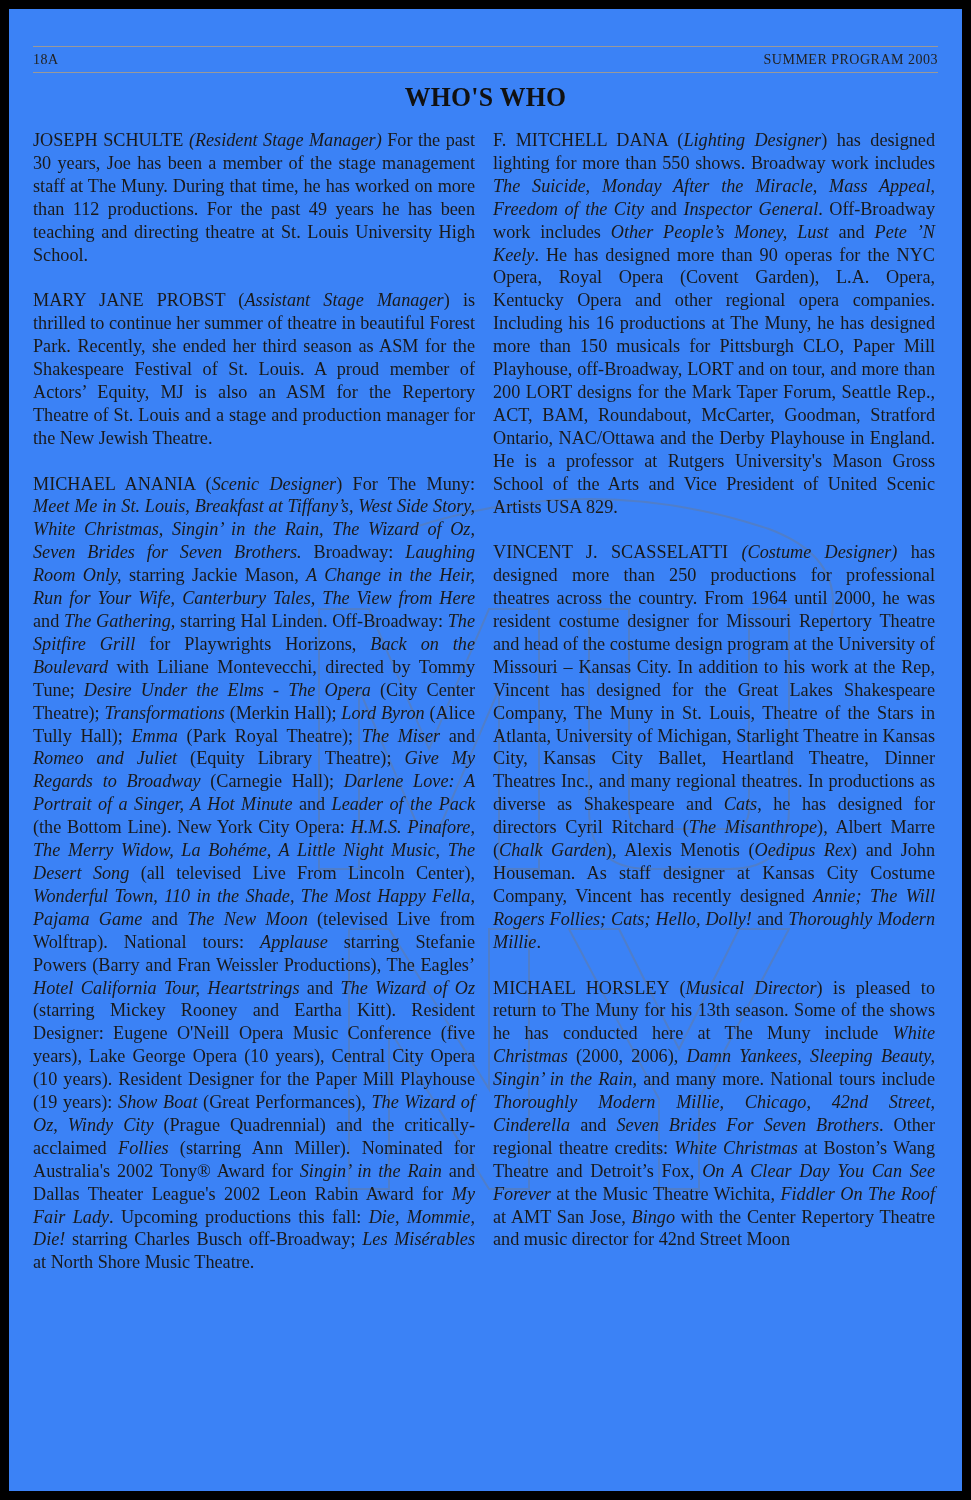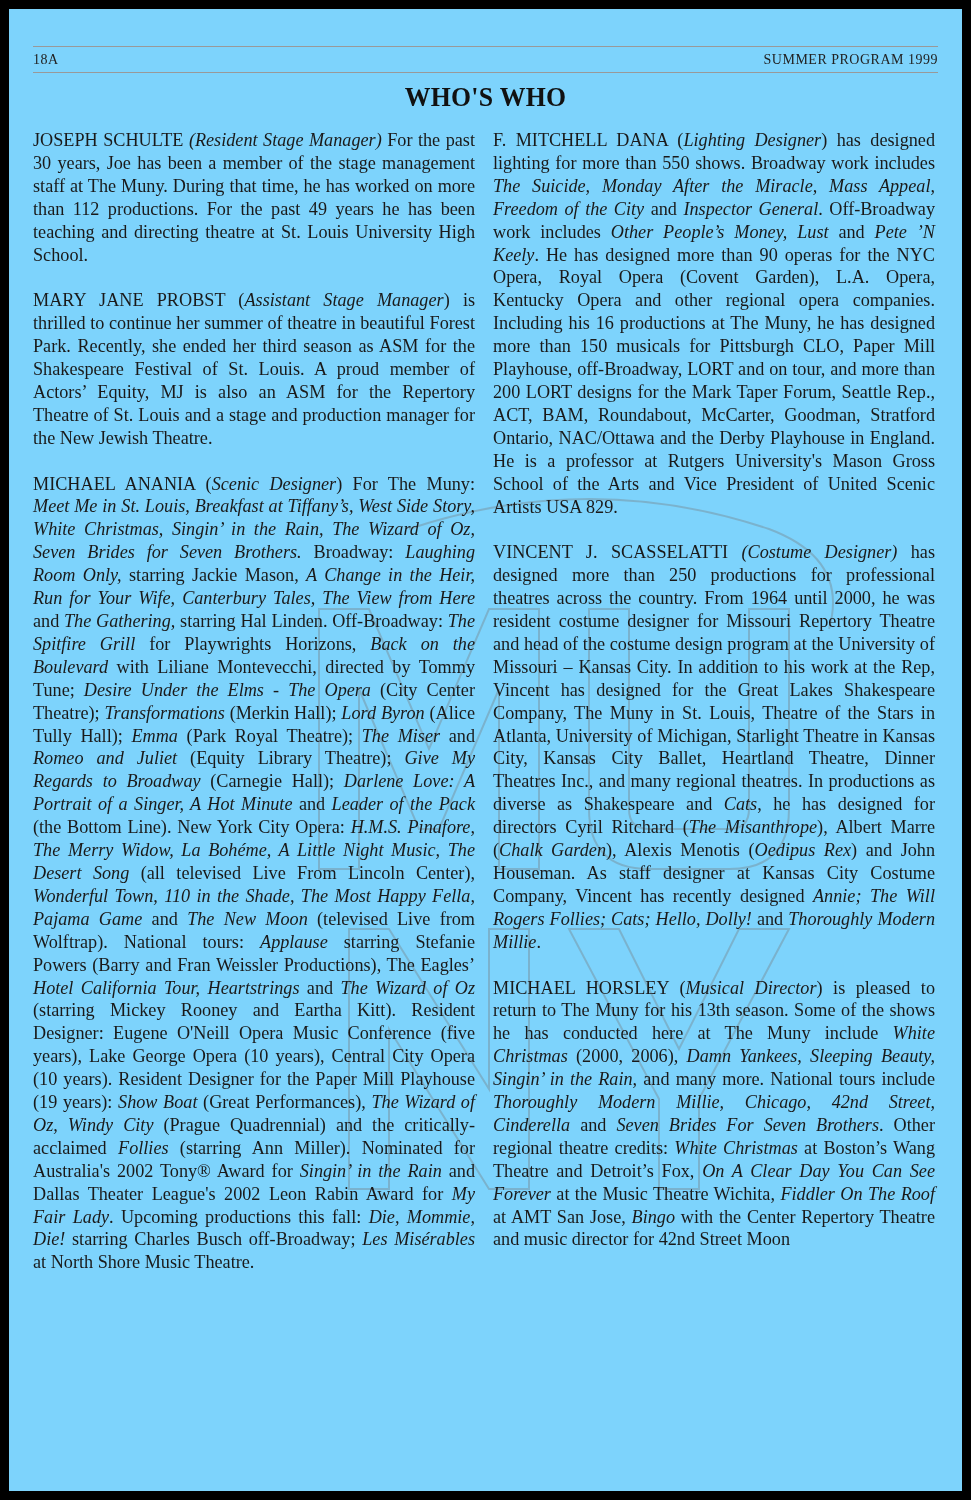--- a/index.html
+++ b/index.html
@@ -3,21 +3,21 @@
 <meta charset="utf-8">
 <style>
   html, body { margin: 0; padding: 0; }
   body {
     width: 971px; height: 1500px; background: #000;
     font-family: "Liberation Serif", "DejaVu Serif", serif;
     color: #1a1a1a; overflow: hidden;
   }
   .page {
     position: absolute; left: 9px; top: 9px; width: 953px; height: 1482px;
-    background: #7dd3fc; overflow: hidden;
+    background: #3b82f6; overflow: hidden;
   }
   .watermark {
     position: absolute; left: 300px; top: 480px; width: 560px; height: 780px;
     pointer-events: none; opacity: 0.35;
   }
   .hdr {
     position: absolute; left: 24px; right: 24px; top: 37px; height: 25px;
     border-top: 1.5px solid #999; border-bottom: 1.5px solid #999;
     display: flex; justify-content: space-between; align-items: center;
     font-size: 14px; letter-spacing: 0.5px; color: #222;
@@ -47,21 +47,21 @@
       <path d="M10 380 L10 120 L60 120 L120 260 L180 120 L230 120 L230 380 L190 380 L190 200 L130 340 L110 340 L50 200 L50 380 Z"></path>
       <path d="M280 120 L280 320 Q280 380 340 380 L420 380 Q480 380 480 320 L480 120 L440 120 L440 320 Q440 340 420 340 L340 340 Q320 340 320 320 L320 120 Z"></path>
       <path d="M40 440 L40 700 L80 700 L80 540 L180 700 L220 700 L220 440 L180 440 L180 600 L80 440 Z"></path>
       <path d="M260 440 L310 440 L370 560 L430 440 L480 440 L390 610 L390 700 L350 700 L350 610 Z"></path>
       <path d="M100 40 Q280 -20 460 40 Q540 70 520 140"></path>
     </g>
   </svg>
 
   <div class="hdr">
     <span>18A</span>
-    <span>SUMMER PROGRAM 1999</span>
+    <span>SUMMER PROGRAM 2003</span>
   </div>
 
   <div class="title">WHO'S WHO</div>
 
   <div class="col left">
       <p class="bio"><span class="nm">JOSEPH SCHULTE</span><span> </span><i>(Resident Stage Manager)</i><span> For the past 30 years, Joe has been a member of the stage management staff at The Muny. During that time, he has worked on more than 112 productions. For the past 49 years he has been teaching and directing theatre at St. Louis University High School.</span></p>
       <p class="bio"><span class="nm">MARY JANE PROBST</span><span> (</span><i>Assistant Stage Manager</i><span>) is thrilled to continue her summer of theatre in beautiful Forest Park. Recently, she ended her third season as ASM for the Shakespeare Festival of St. Louis. A proud member of Actors’ Equity, MJ is also an ASM for the Repertory Theatre of St. Louis and a stage and production manager for the New Jewish Theatre.</span></p>
       <p class="bio"><span class="nm">MICHAEL ANANIA</span><span> (</span><i>Scenic Designer</i><span>) For The Muny: </span><i>Meet Me in St. Louis, Breakfast at Tiffany’s, West Side Story, White Christmas, Singin’ in the Rain, The Wizard of Oz, Seven Brides for Seven Brothers.</i><span> Broadway: </span><i>Laughing Room Only,</i><span> starring Jackie Mason, </span><i>A Change in the Heir, Run for Your Wife, Canterbury Tales, The View from Here</i><span> and </span><i>The Gathering,</i><span> starring Hal Linden. Off-Broadway: </span><i>The Spitfire Grill</i><span> for Playwrights Horizons, </span><i>Back on the Boulevard</i><span> with Liliane Montevecchi, directed by Tommy Tune; </span><i>Desire Under the Elms - The Opera</i><span> (City Center Theatre); </span><i>Transformations</i><span> (Merkin Hall); </span><i>Lord Byron</i><span> (Alice Tully Hall); </span><i>Emma</i><span> (Park Royal Theatre); </span><i>The Miser</i><span> and </span><i>Romeo and Juliet</i><span> (Equity Library Theatre); </span><i>Give My Regards to Broadway</i><span> (Carnegie Hall); </span><i>Darlene Love: A Portrait of a Singer, A Hot Minute</i><span> and </span><i>Leader of the Pack</i><span> (the Bottom Line). New York City Opera: </span><i>H.M.S. Pinafore, The Merry Widow, La Bohéme, A Little Night Music, The Desert Song</i><span> (all televised Live From Lincoln Center), </span><i>Wonderful Town, 110 in the Shade, The Most Happy Fella, Pajama Game</i><span> and </span><i>The New Moon</i><span> (televised Live from Wolftrap). National tours: </span><i>Applause</i><span> starring Stefanie Powers (Barry and Fran Weissler Productions), The Eagles’ </span><i>Hotel California Tour, Heartstrings</i><span> and </span><i>The Wizard of Oz</i><span> (starring Mickey Rooney and Eartha Kitt). Resident Designer: Eugene O'Neill Opera Music Conference (five years), Lake George Opera (10 years), Central City Opera (10 years). Resident Designer for the Paper Mill Playhouse (19 years): </span><i>Show Boat</i><span> (Great Performances), </span><i>The Wizard of Oz, Windy City</i><span> (Prague Quadrennial) and the critically-acclaimed </span><i>Follies</i><span> (starring Ann Miller). Nominated for Australia's 2002 Tony® Award for </span><i>Singin’ in the Rain</i><span> and Dallas Theater League's 2002 Leon Rabin Award for </span><i>My Fair Lady</i><span>. Upcoming productions this fall: </span><i>Die, Mommie, Die!</i><span> starring Charles Busch off-Broadway; </span><i>Les Misérables</i><span> at North Shore Music Theatre.</span></p>
     </div>
   <div class="col right">

